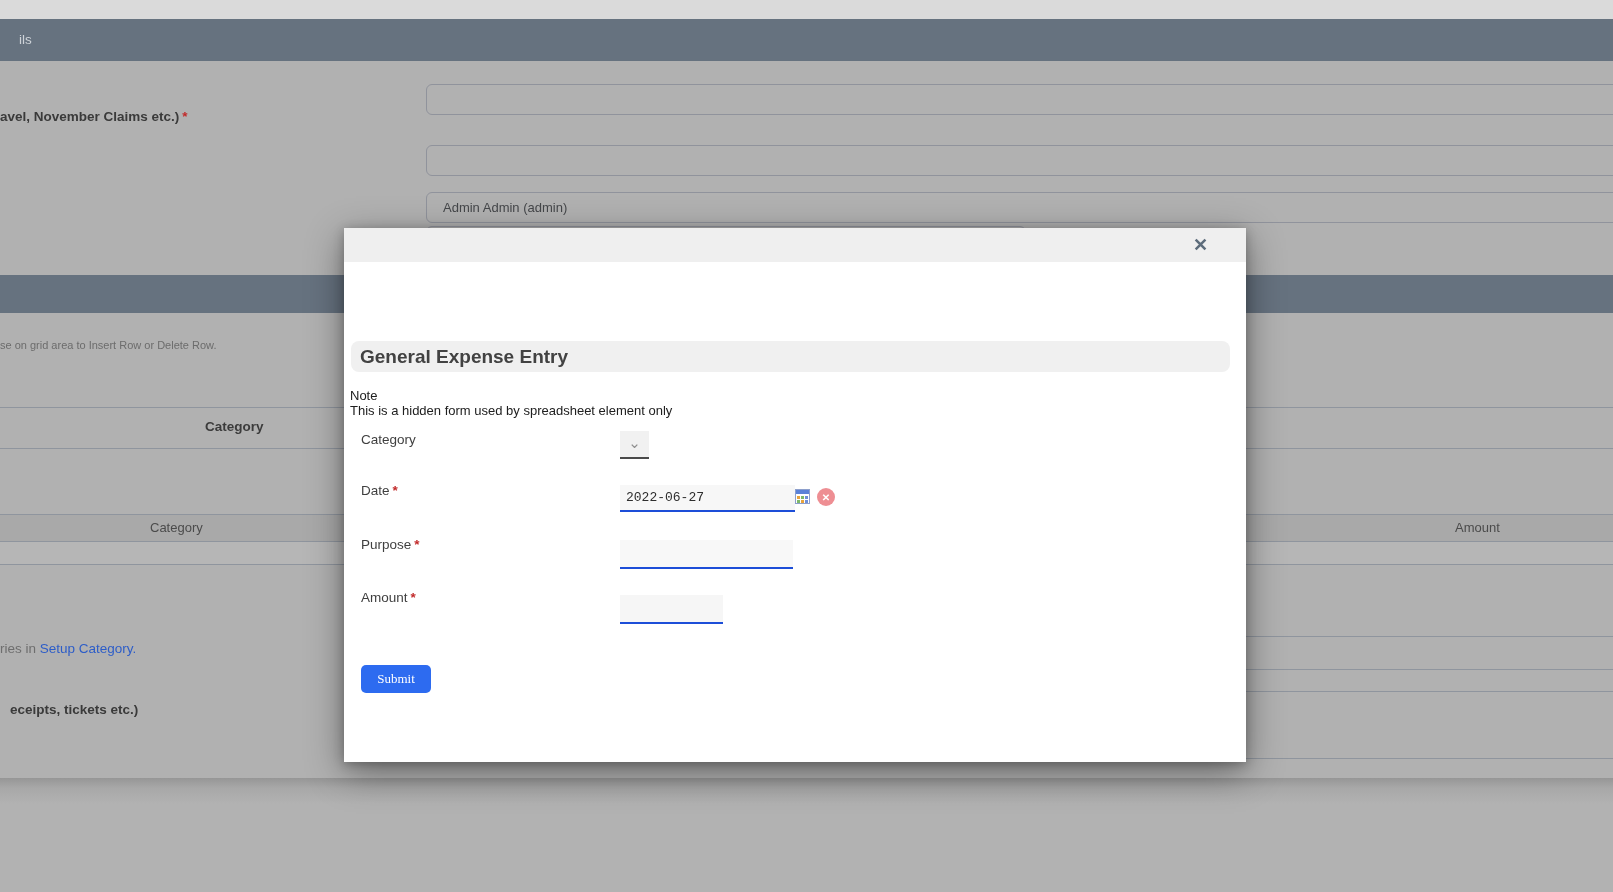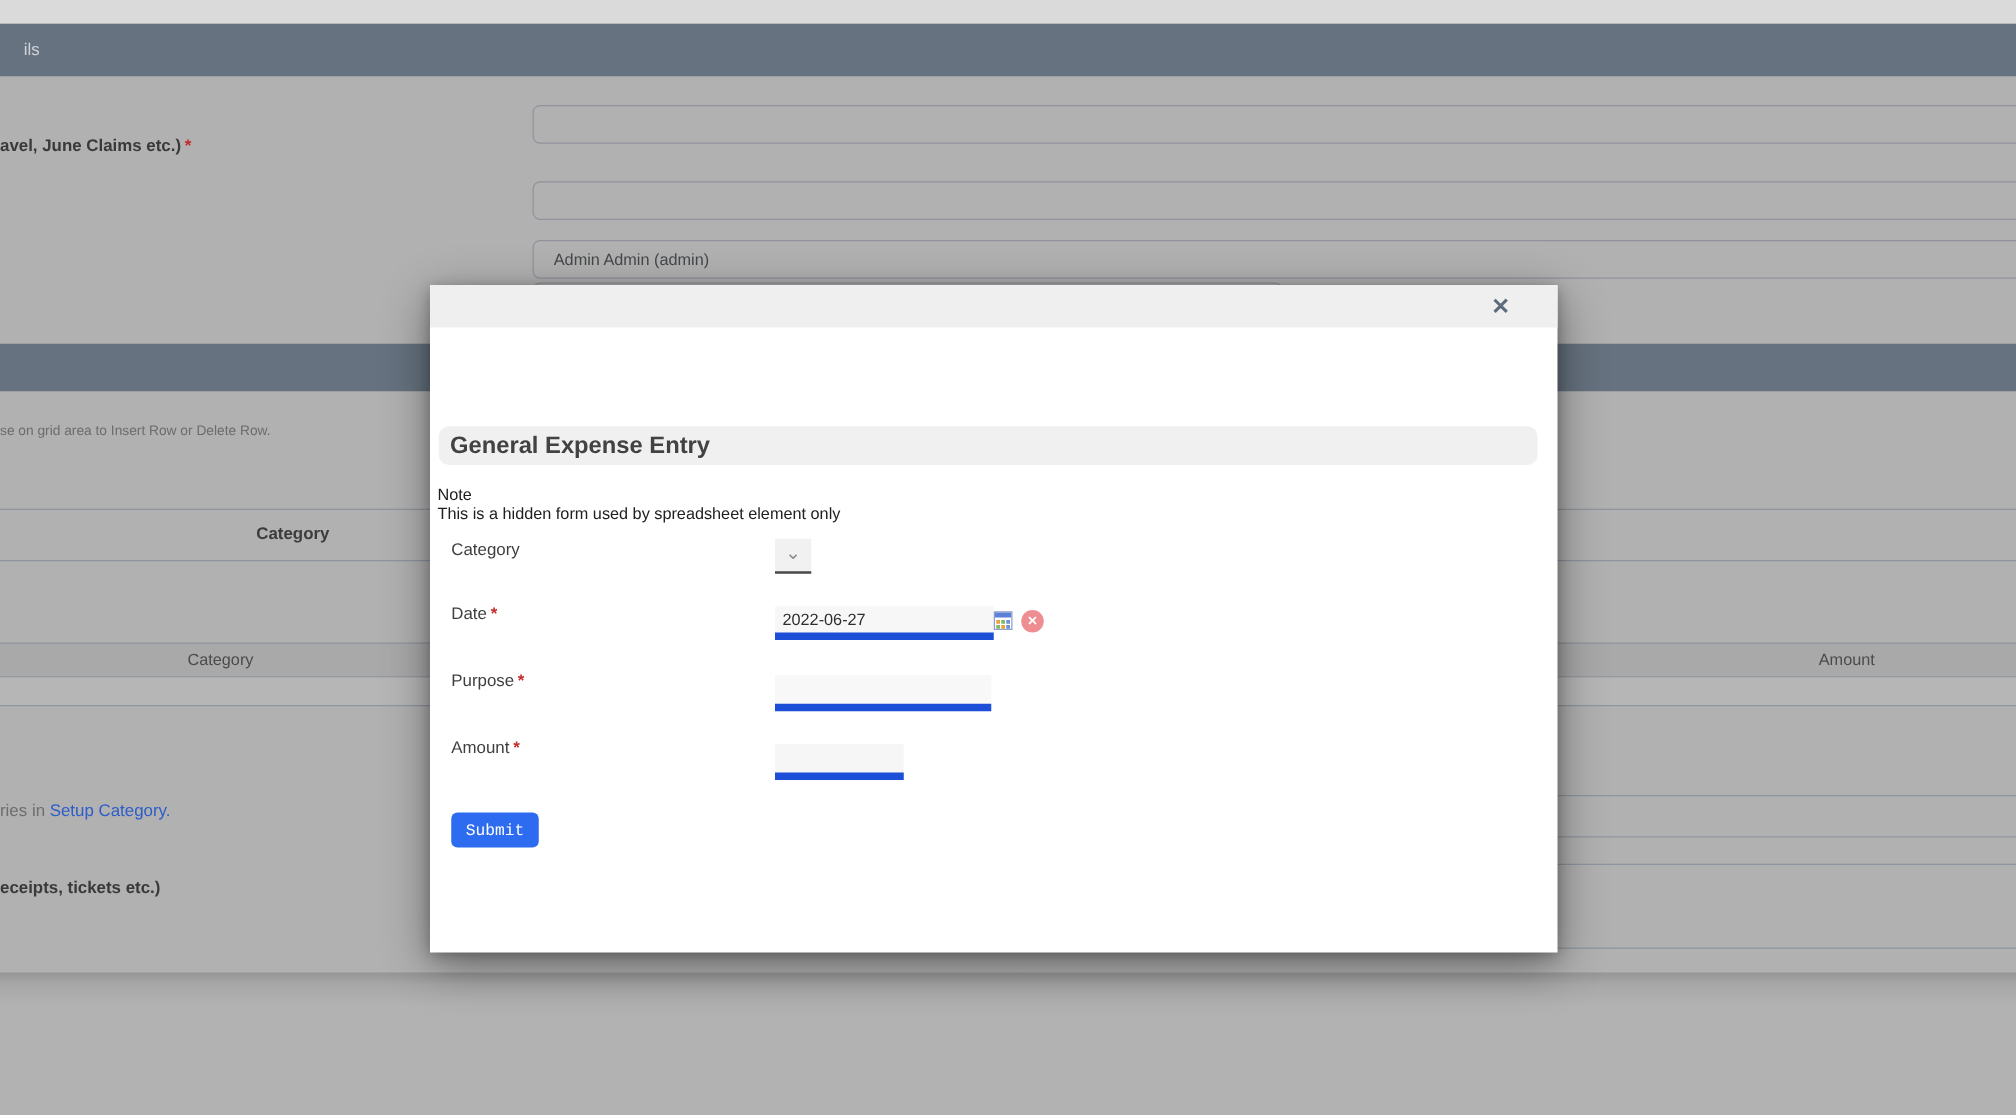--- a/index.html
+++ b/index.html
@@ -34,21 +34,21 @@
   .grid-head-band { left:0; top:514px; width:1613px; height:28px; background:#a9a9a9;
                     border-top:1px solid #8f959e; border-bottom:1px solid #8f959e; }
   .grid-head-band span { position:absolute; font-size:13px; color:#4b4b4b; line-height:26px; }
   .col-category { left:150px; }
   .col-amount { left:1455px; }
   .grid-row-light { left:0; top:542px; width:1613px; height:23px; background:#b6b6b6;
                     border-bottom:1px solid #8f959e; }
 
   .setup-line { left:0; top:641px; font-size:13.5px; color:#6e6e6e; }
   .setup-link { color:#2d5dc8; cursor:pointer; }
-  .receipts-label { left:0; top:702px; font-size:13.5px; font-weight:bold; color:#3a3a3a; }
+  .receipts-label { left:0; top:702px; font-size:13.5px; font-weight:bold; color:#3a3a3a;padding-left:10px; }
 
   .footer { left:0; top:778px; width:1613px; height:114px;
             background:linear-gradient(180deg,#969696 0,#a8a8a8 10px,#b2b2b2 26px,#b2b2b2 100%); }
 
   
   .modal { left:344px; top:228px; width:902px; height:534px; background:#ffffff;
            box-shadow:0 10px 35px rgba(0,0,0,0.42), 0 2px 10px rgba(0,0,0,0.25); z-index:10; }
   .modal-header { left:0; top:0; width:902px; height:34px; background:#efefef; }
   .modal-close { right:38px; top:5px; font-size:18px; font-weight:bold; color:#5d6c7b;
                  cursor:pointer; line-height:24px; }
@@ -63,58 +63,58 @@
   .lbl-category { top:204px; }
   .lbl-date { top:255px; }
   .lbl-purpose { top:309px; }
   .lbl-amount { top:362px; }
 
   .category-select { left:276px; top:203px; width:29px; height:28px; background:#f1f1f1;
                      border:none; border-bottom:2px solid #4a4a4a; cursor:pointer;
                      display:flex; align-items:center; justify-content:center; }
   .chevron { color:#8e8e8e; font-size:15px; line-height:15px; margin-top:-4px; }
 
-  .m-input { background:#f7f7f7; border:none; border-bottom:6px solid #1d4ed8;
+  .m-input { background:#f7f7f7; border:none; border-bottom:2px solid #1d4ed8;
              font-size:13px; color:#2e2e2e; padding-left:6px; outline:none;
-             font-family:Liberation Sans, sans-serif; }
+             font-family:Liberation Mono, monospace; }
   .date-input { left:276px; top:257px; width:175px; height:27px; }
   .purpose-input { left:276px; top:312px; width:173px; height:29px; background:#f8f8f8; }
   .amount-input { left:276px; top:367px; width:103px; height:29px; background:#f6f6f6; }
 
   .calendar-icon { left:451px; top:261px; width:15px; height:15px; background:#ffffff;
                    border:1px solid #8ea0cc; cursor:pointer; }
   .cal-head { position:absolute; left:0; top:0; width:13px; height:4px; background:#5b82d8; }
   .cal-dot { position:absolute; width:3px; height:3px; }
   .cd1 { left:1px; top:6px; background:#e8a33d; }
   .cd2 { left:5px; top:6px; background:#7fb96a; }
   .cd3 { left:9px; top:6px; background:#6f8fd8; }
   .cd4 { left:1px; top:10px; background:#7fb96a; }
   .cd5 { left:5px; top:10px; background:#e8a33d; }
   .cd6 { left:9px; top:10px; background:#6f8fd8; }
 
   .clear-icon { left:473px; top:260px; width:18px; height:18px; border-radius:50%;
                 background:#ee8e93; color:#ffffff; font-size:10px; font-weight:bold;
                 display:flex; align-items:center; justify-content:center; cursor:pointer; }
 
-  .submit-btn { left:17px; top:422px; width:70px; height:28px; background:#2d6bf0;
+  .submit-btn { left:17px; top:437px; width:70px; height:28px; background:#2d6bf0;
                 border:none; border-radius:5px; color:#ffffff; font-size:13px;
-                cursor:pointer; font-family:Liberation Mono, monospace; }
+                cursor:pointer; font-family:Liberation Serif, serif; }
 </style>
 </head>
 <body>
 
 <div id="screen">
 
   <div class="abs top-strip"></div>
 
   <div class="abs slate-bar bar1">
     <div class="bar1-title">ils</div>
   </div>
 
-  <div class="abs claim-label"><span>avel, June Claims etc.)</span><span class="req">*</span></div>
+  <div class="abs claim-label"><span>avel, November Claims etc.)</span><span class="req">*</span></div>
 
   <input class="abs bg-input bg-input-1" style="">
   <input class="abs bg-input bg-input-2" style="">
   <input class="abs bg-input bg-input-3" value="Admin Admin (admin)" style="">
   <input class="abs bg-input bg-input-4" style="">
 
   <div class="abs slate-bar bar2"></div>
 
   <div class="abs grid-hint">se on grid area to Insert Row or Delete Row.</div>
 

